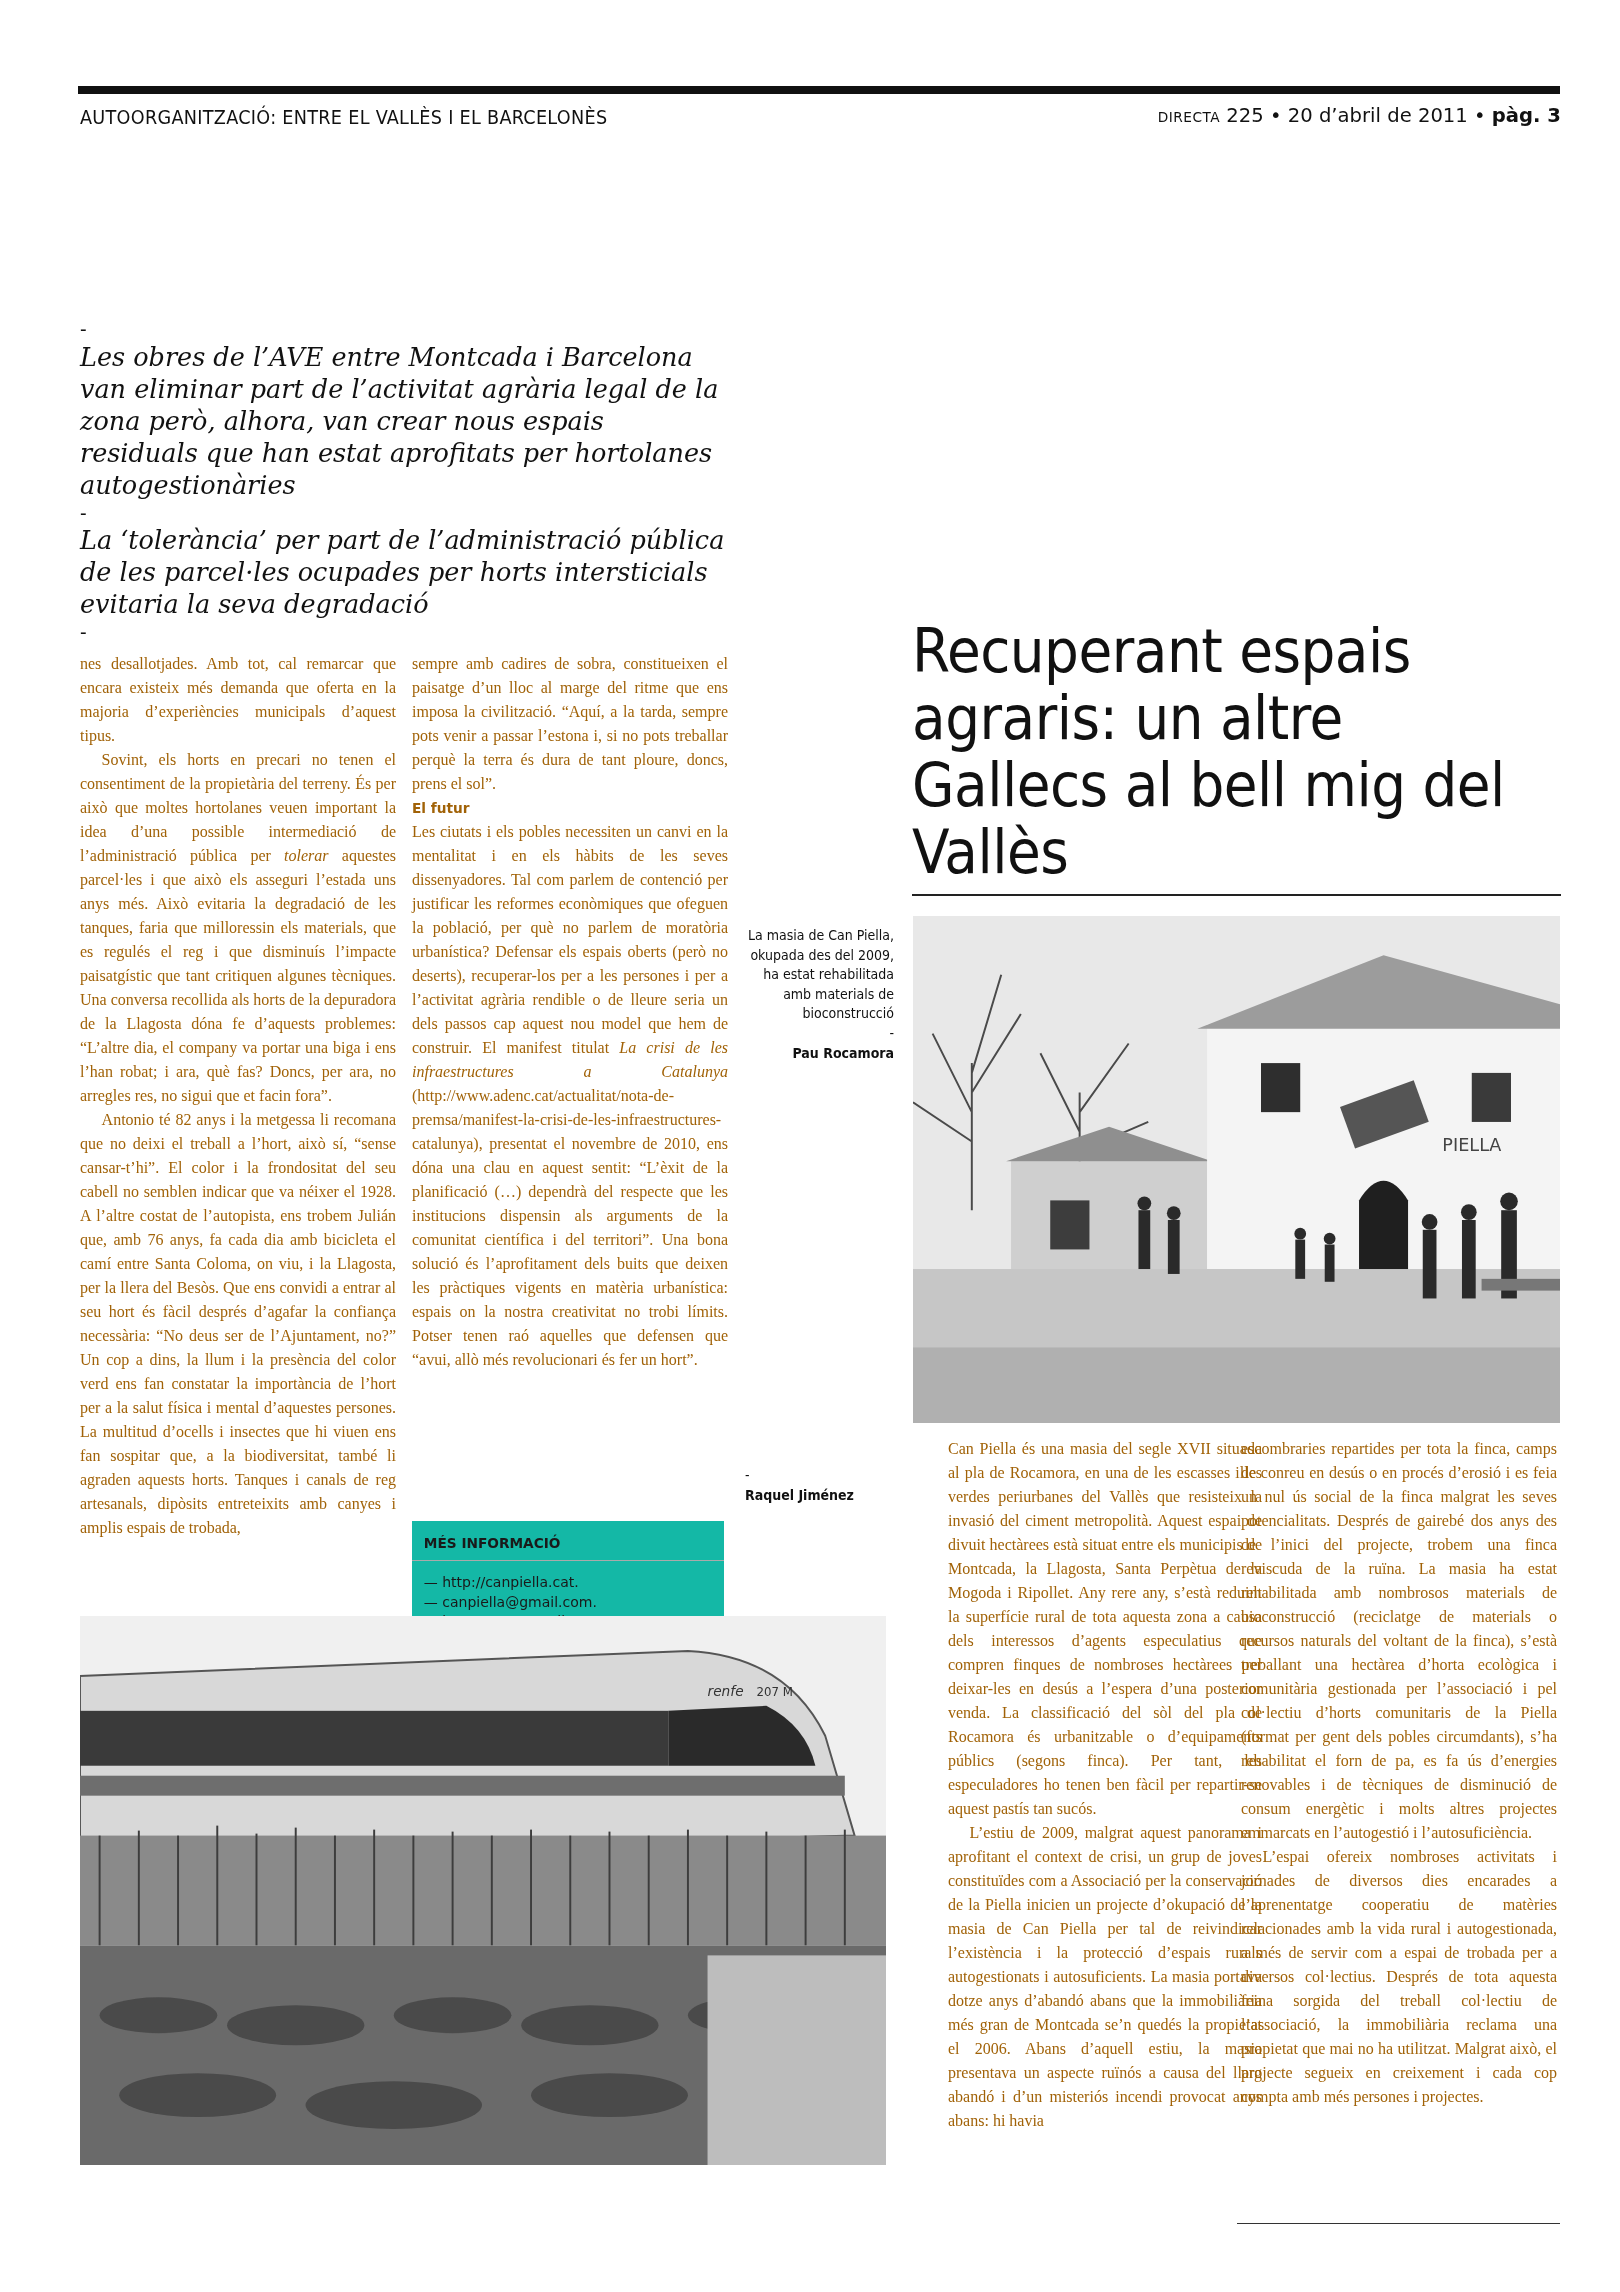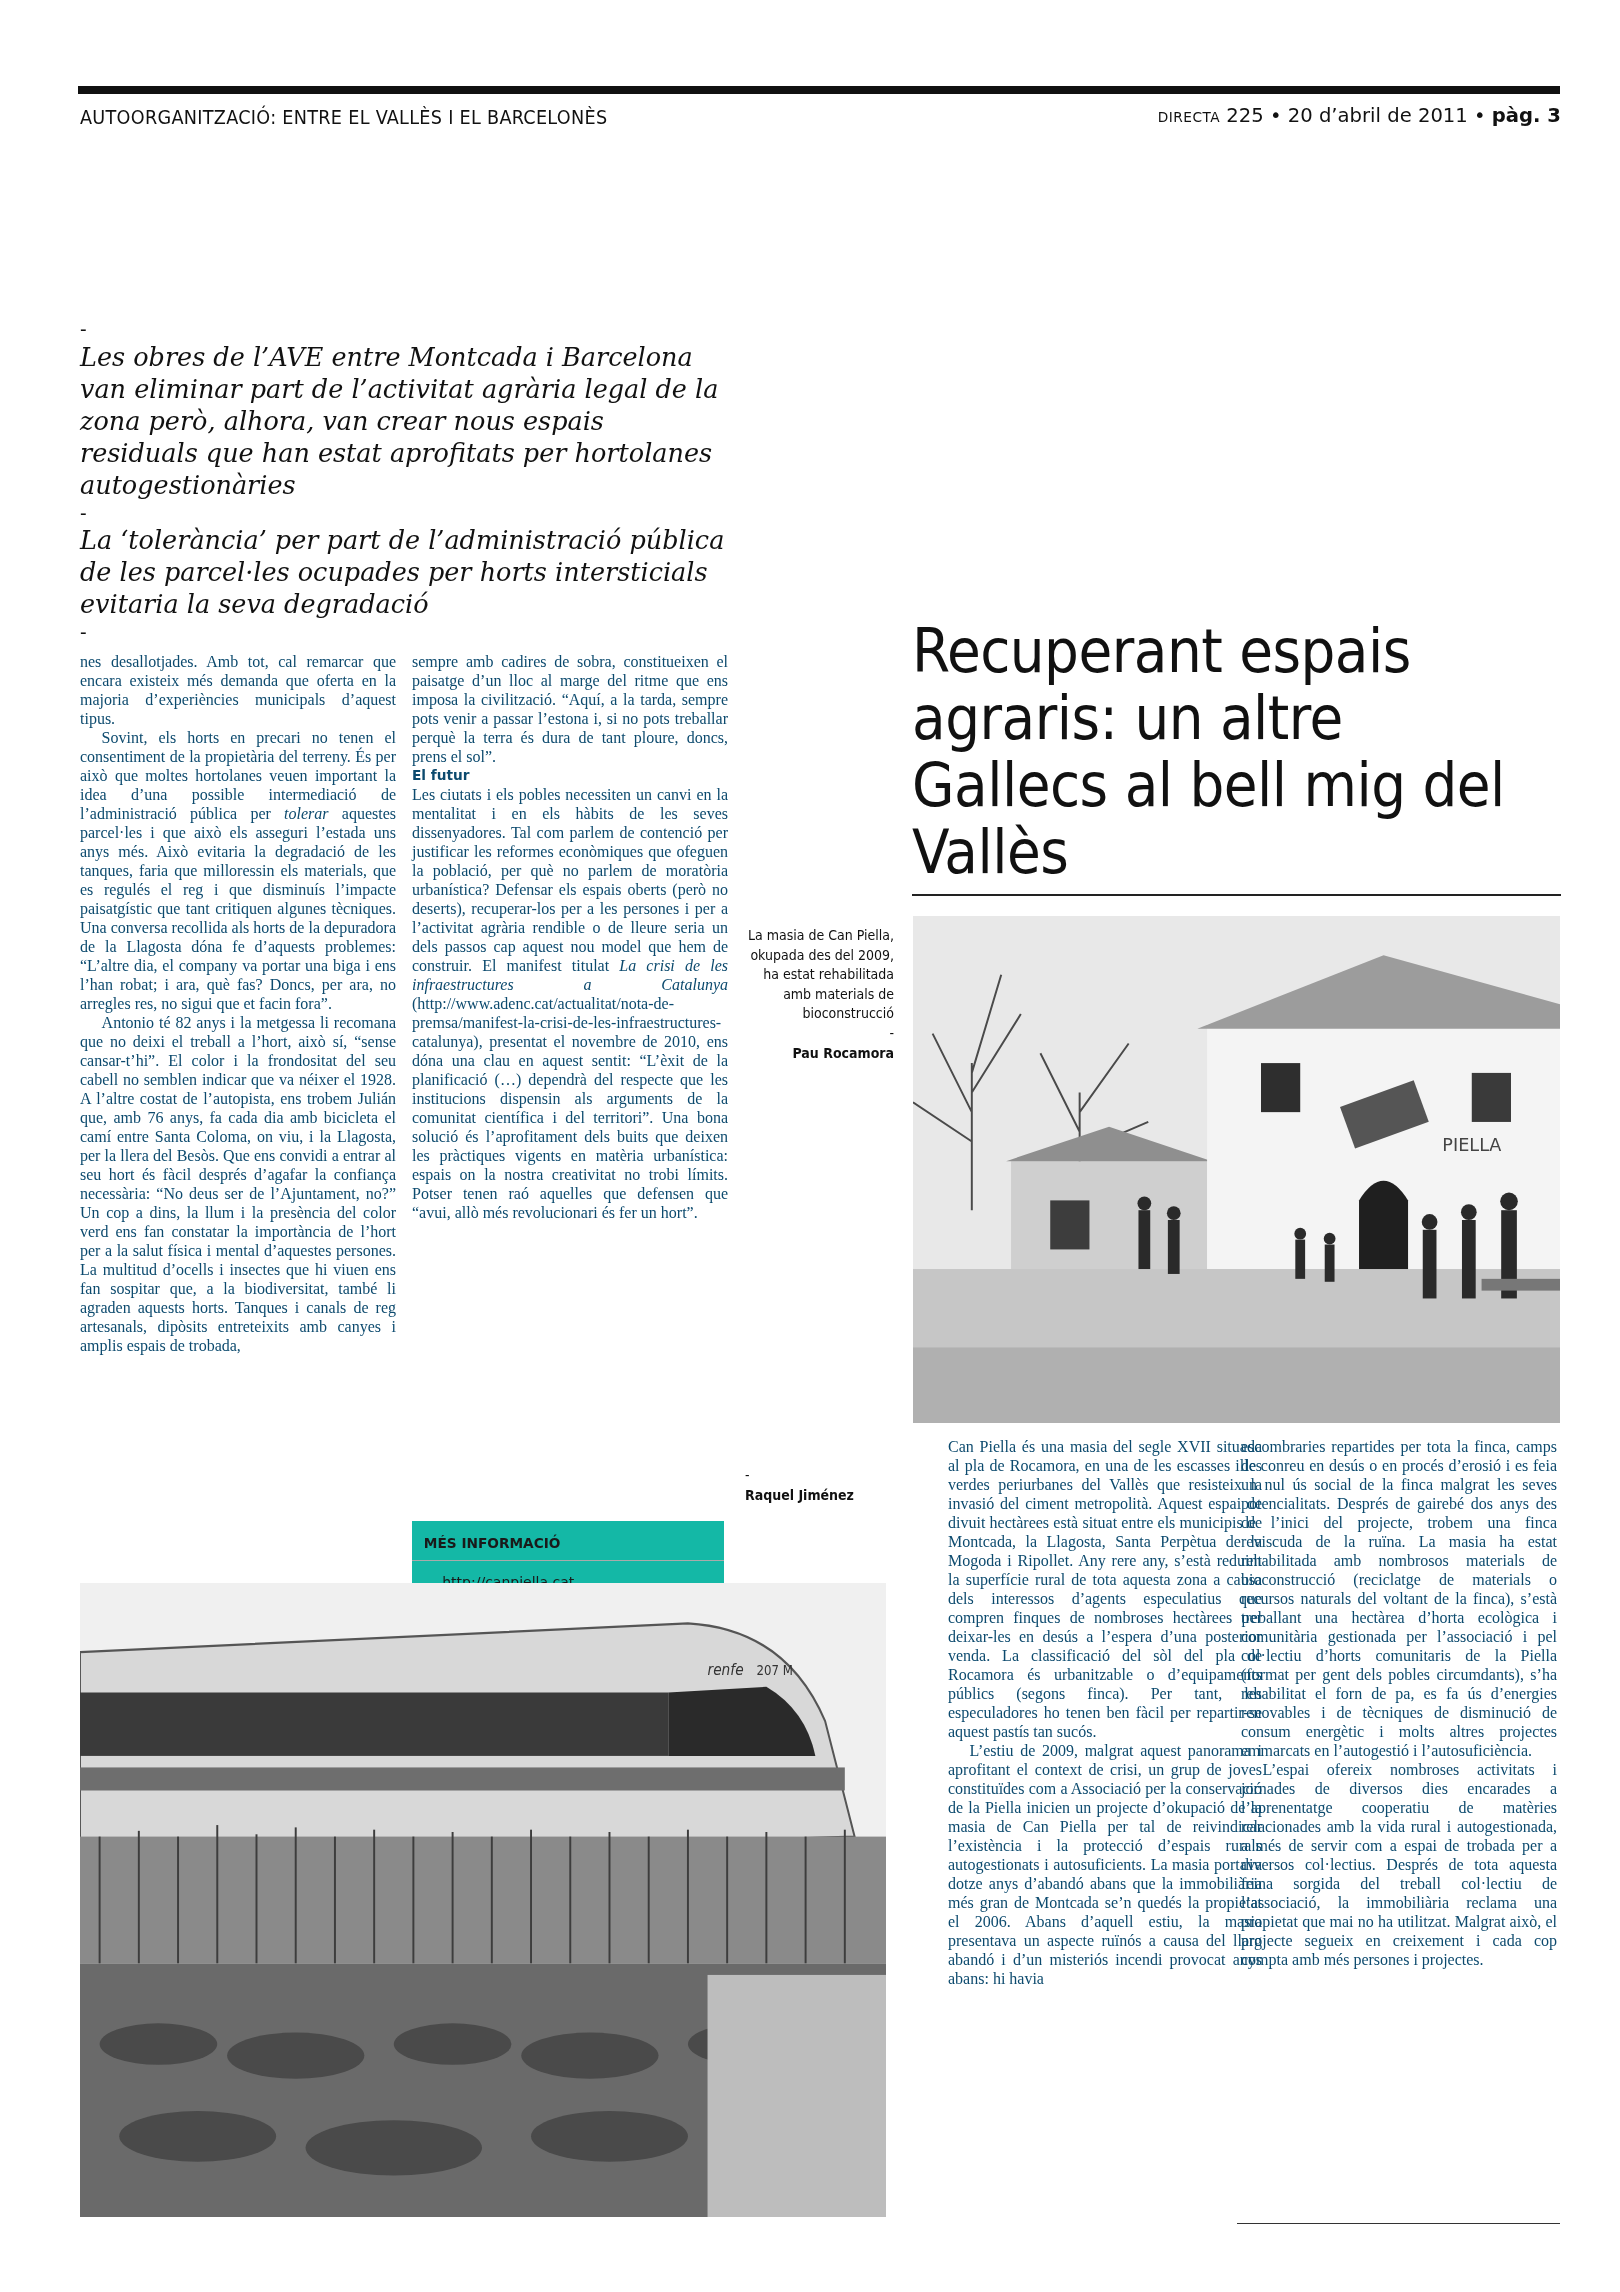--- a/index.html
+++ b/index.html
@@ -6,38 +6,38 @@
   body { width: 1620px; height: 2293px; position: relative; overflow: hidden; color: #1a1a1a; }
   .abs { position: absolute; }
   .topbar { left: 78px; top: 86px; width: 1482px; height: 7.8px; background: #111; }
   .header-left { left: 80px; top: 106px; font-family: "DejaVu Sans Condensed", "DejaVu Sans", sans-serif; font-size: 19.6px; letter-spacing: 0.3px; color: #111; }
   .header-right { right: 59px; top: 104px; font-family: "DejaVu Sans", sans-serif; font-size: 19.6px; color: #111; white-space: nowrap; }
   .header-right .small { font-size: 13.7px; letter-spacing: 0.5px; }
   .header-right .bold { font-weight: bold; }
   .subhead-block { left: 80px; top: 319px; width: 647px; font-family: "DejaVu Serif", serif; font-style: italic; font-size: 25.5px; line-height: 32px; color: #111; }
   .subhead-block .dash { display: block; font-style: normal; font-size: 19.6px; line-height: 21.6px; }
   .subhead-block p { margin: 0 0 2px 0; }
-  .col { font-family: "Liberation Serif", "DejaVu Serif", serif; font-size: 16px; line-height: 19px; text-align: justify; color: #0c4a6e; hyphens: auto; }
+  .col { font-family: "Liberation Serif", "DejaVu Serif", serif; font-size: 16px; line-height: 24px; text-align: justify; color: #a16207; hyphens: auto; }
   .col p { margin: 0; text-indent: 21.6px; }
   .col p.noindent { text-indent: 0; }
   .col1 { left: 80px; top: 652px; width: 316px; }
   .col2 { left: 412px; top: 652px; width: 316px; }
   .col3 { left: 948px; top: 1437px; width: 314px; }
   .col4 { left: 1241px; top: 1437px; width: 316px; }
   .subtitle-futur { font-family: "DejaVu Sans", sans-serif; font-weight: bold; font-size: 13.7px; margin: 9.8px 0 2px 0; text-indent: 0 !important; }
   .headline { left: 912px; top: 617px; width: 627px; font-family: "DejaVu Sans Condensed", "DejaVu Sans", sans-serif; font-size: 61px; line-height: 67px; color: #111; letter-spacing: -0.5px; }
   .headline-rule { left: 912px; top: 894px; width: 649px; height: 2px; background: #222; }
   .caption { font-family: "DejaVu Sans Condensed", "DejaVu Sans", sans-serif; font-size: 14px; line-height: 19.6px; color: #111; }
   .caption1 { left: 745px; top: 926px; width: 149px; text-align: right; }
   .caption2 { left: 745px; top: 1466px; width: 147px; text-align: left; }
   .caption .dash-line { display: block; }
   .caption .credit { font-weight: bold; display: block; }
   .photo { overflow: hidden; text-align: right; }
   .photo-masia { left: 913px; top: 916px; width: 647px; height: 507px; background: linear-gradient(180deg, #e6e6e6 0%, #f2f2f2 35%, #bdbdbd 60%, #cfcfcf 75%, #a8a8a8 100%); }
-  .photo-train { left: 80px; top: 1583px; width: 806px; height: 634px; background: linear-gradient(180deg, #efefef 0%, #e0e0e0 30%, #9a9a9a 55%, #6f6f6f 75%, #555 100%); }
+  .photo-train { left: 80px; top: 1616px; width: 806px; height: 549px; background: linear-gradient(180deg, #efefef 0%, #e0e0e0 30%, #9a9a9a 55%, #6f6f6f 75%, #555 100%); }
   .info-box { left: 412px; top: 1521px; width: 312px; background: #14b8a6; padding: 0; }
   .info-box .title { font-family: "DejaVu Sans", sans-serif; font-weight: bold; font-size: 13.7px; padding: 13.7px 11.8px 9.8px 11.8px; border-bottom: 1px solid #aaa; }
   .info-box ul { list-style: none; margin: 0; padding: 11.8px 11.8px 13.7px 11.8px; font-family: "DejaVu Sans", sans-serif; font-size: 14px; line-height: 19.6px; }
   .bottom-rule { left: 1237px; top: 2223px; width: 323px; height: 1px; background: #333; }
   .svgfill { width: 100%; height: 100%; display: block; }
 </style>
 </head>
 <body>
 
 <div class="abs topbar"></div>

